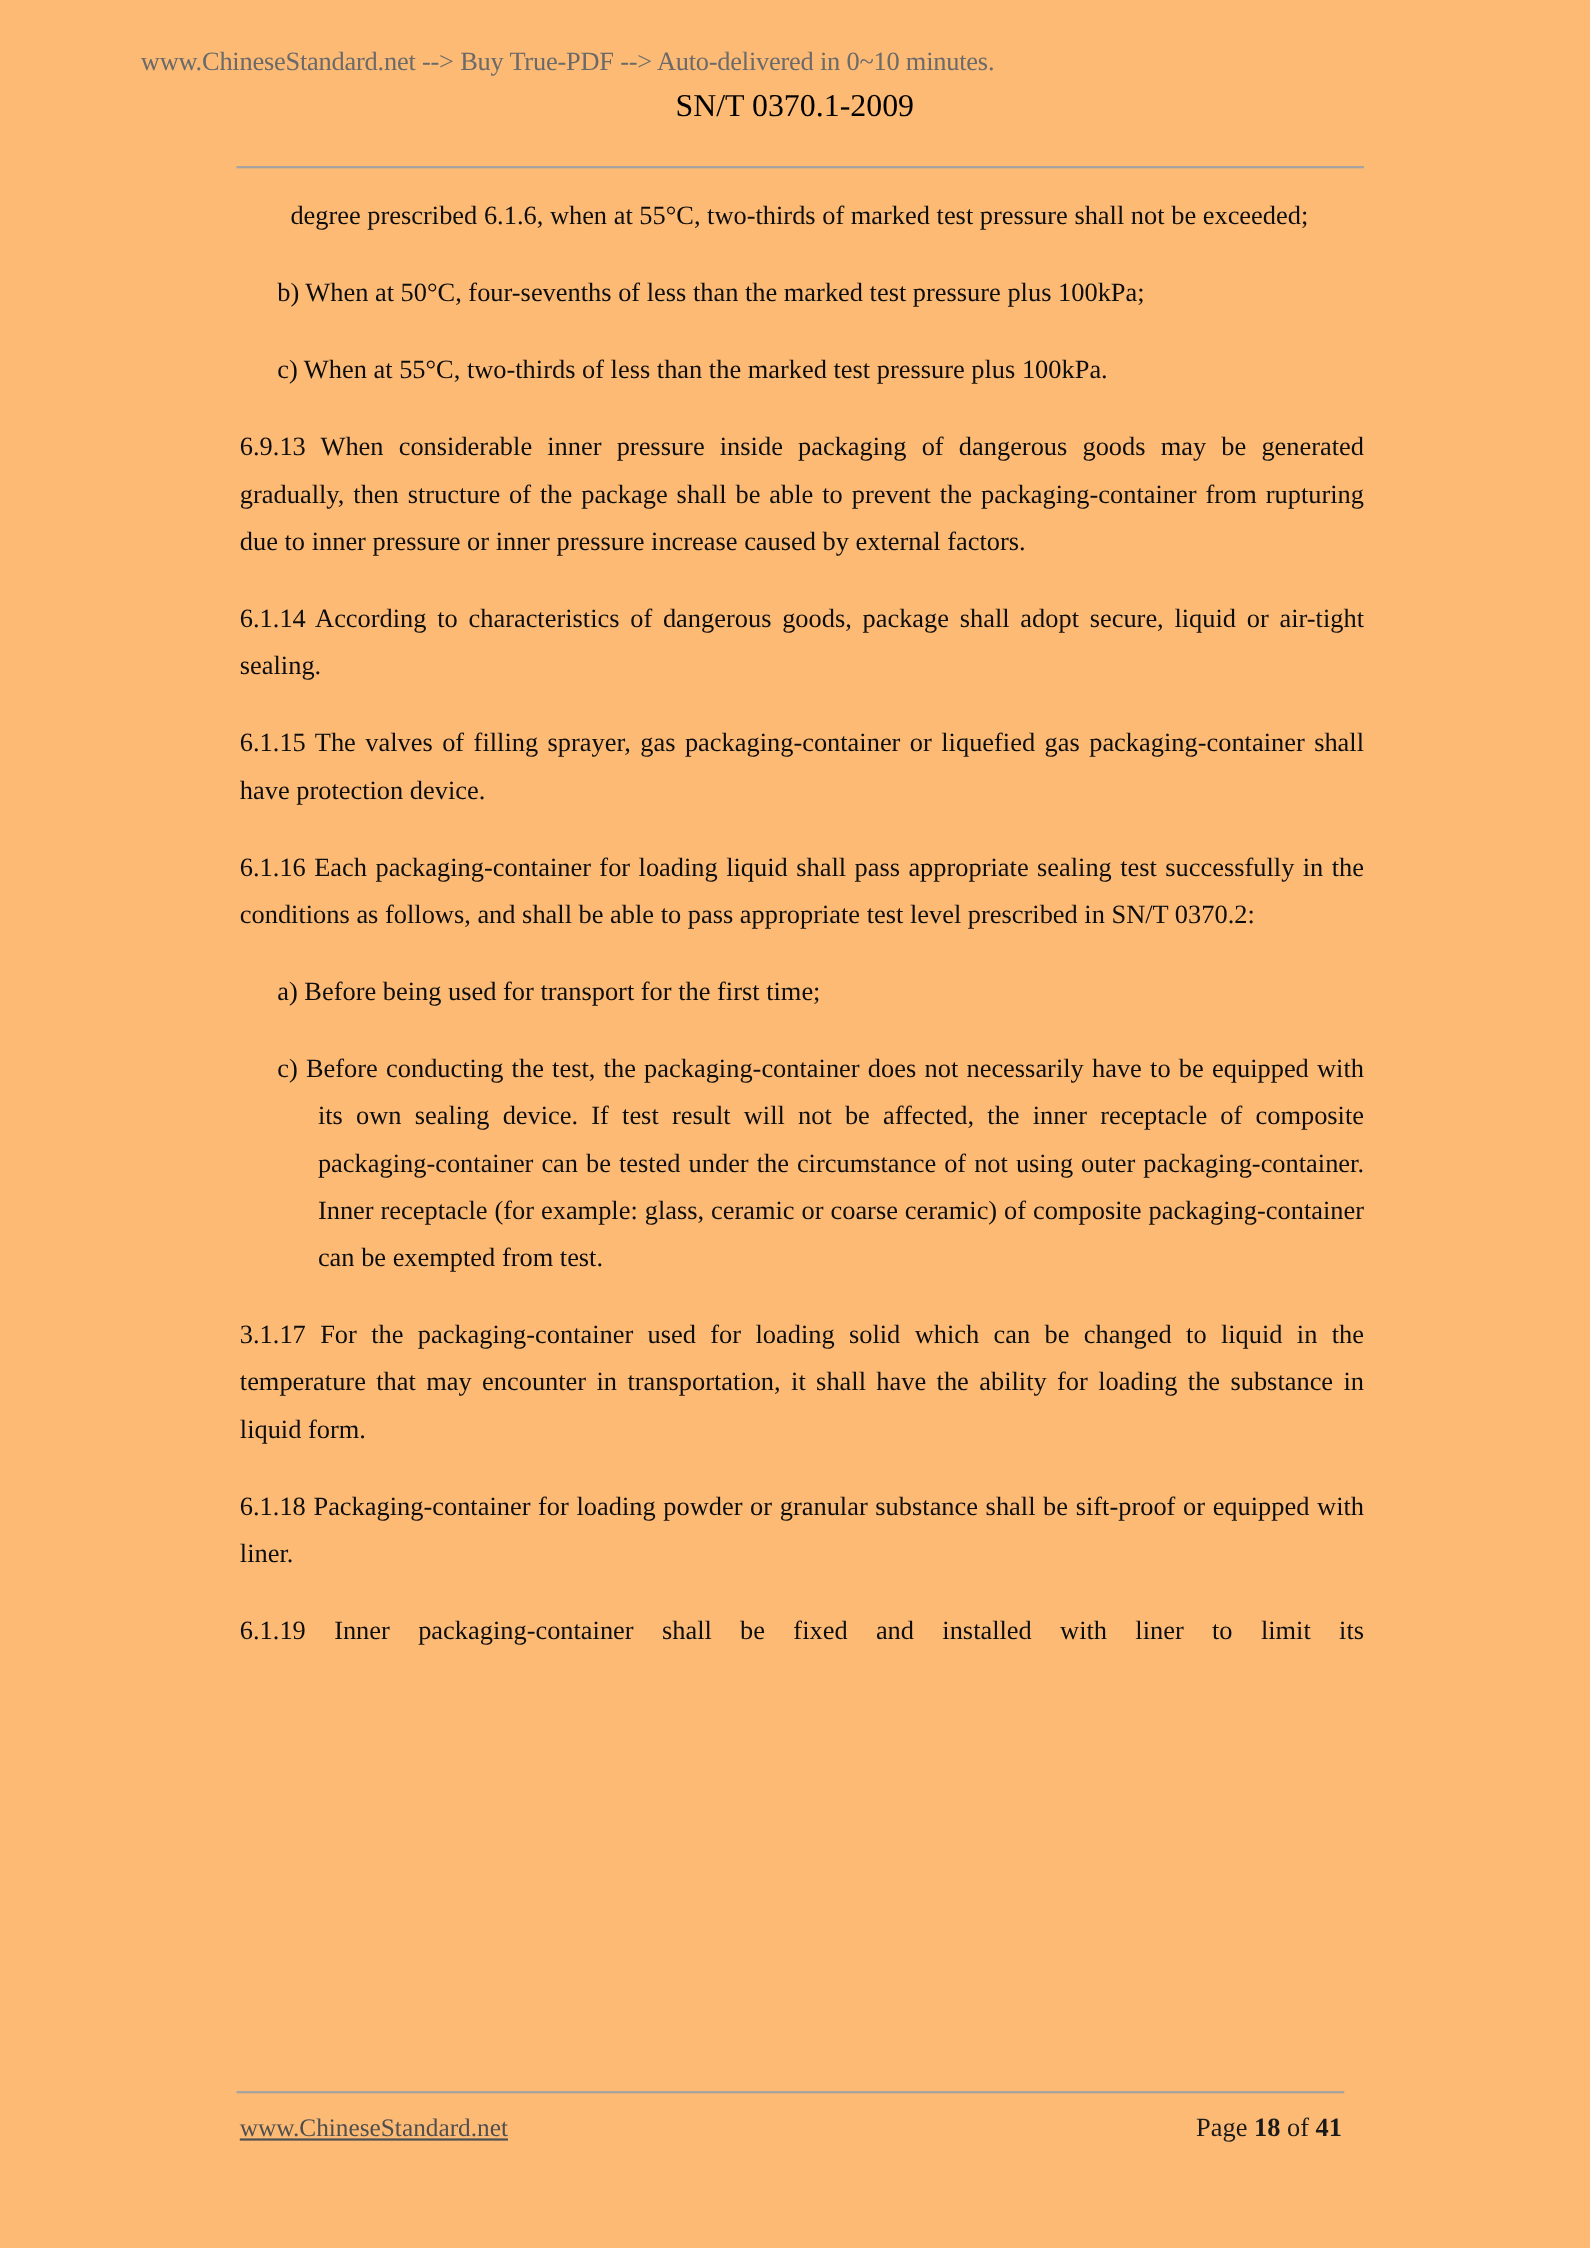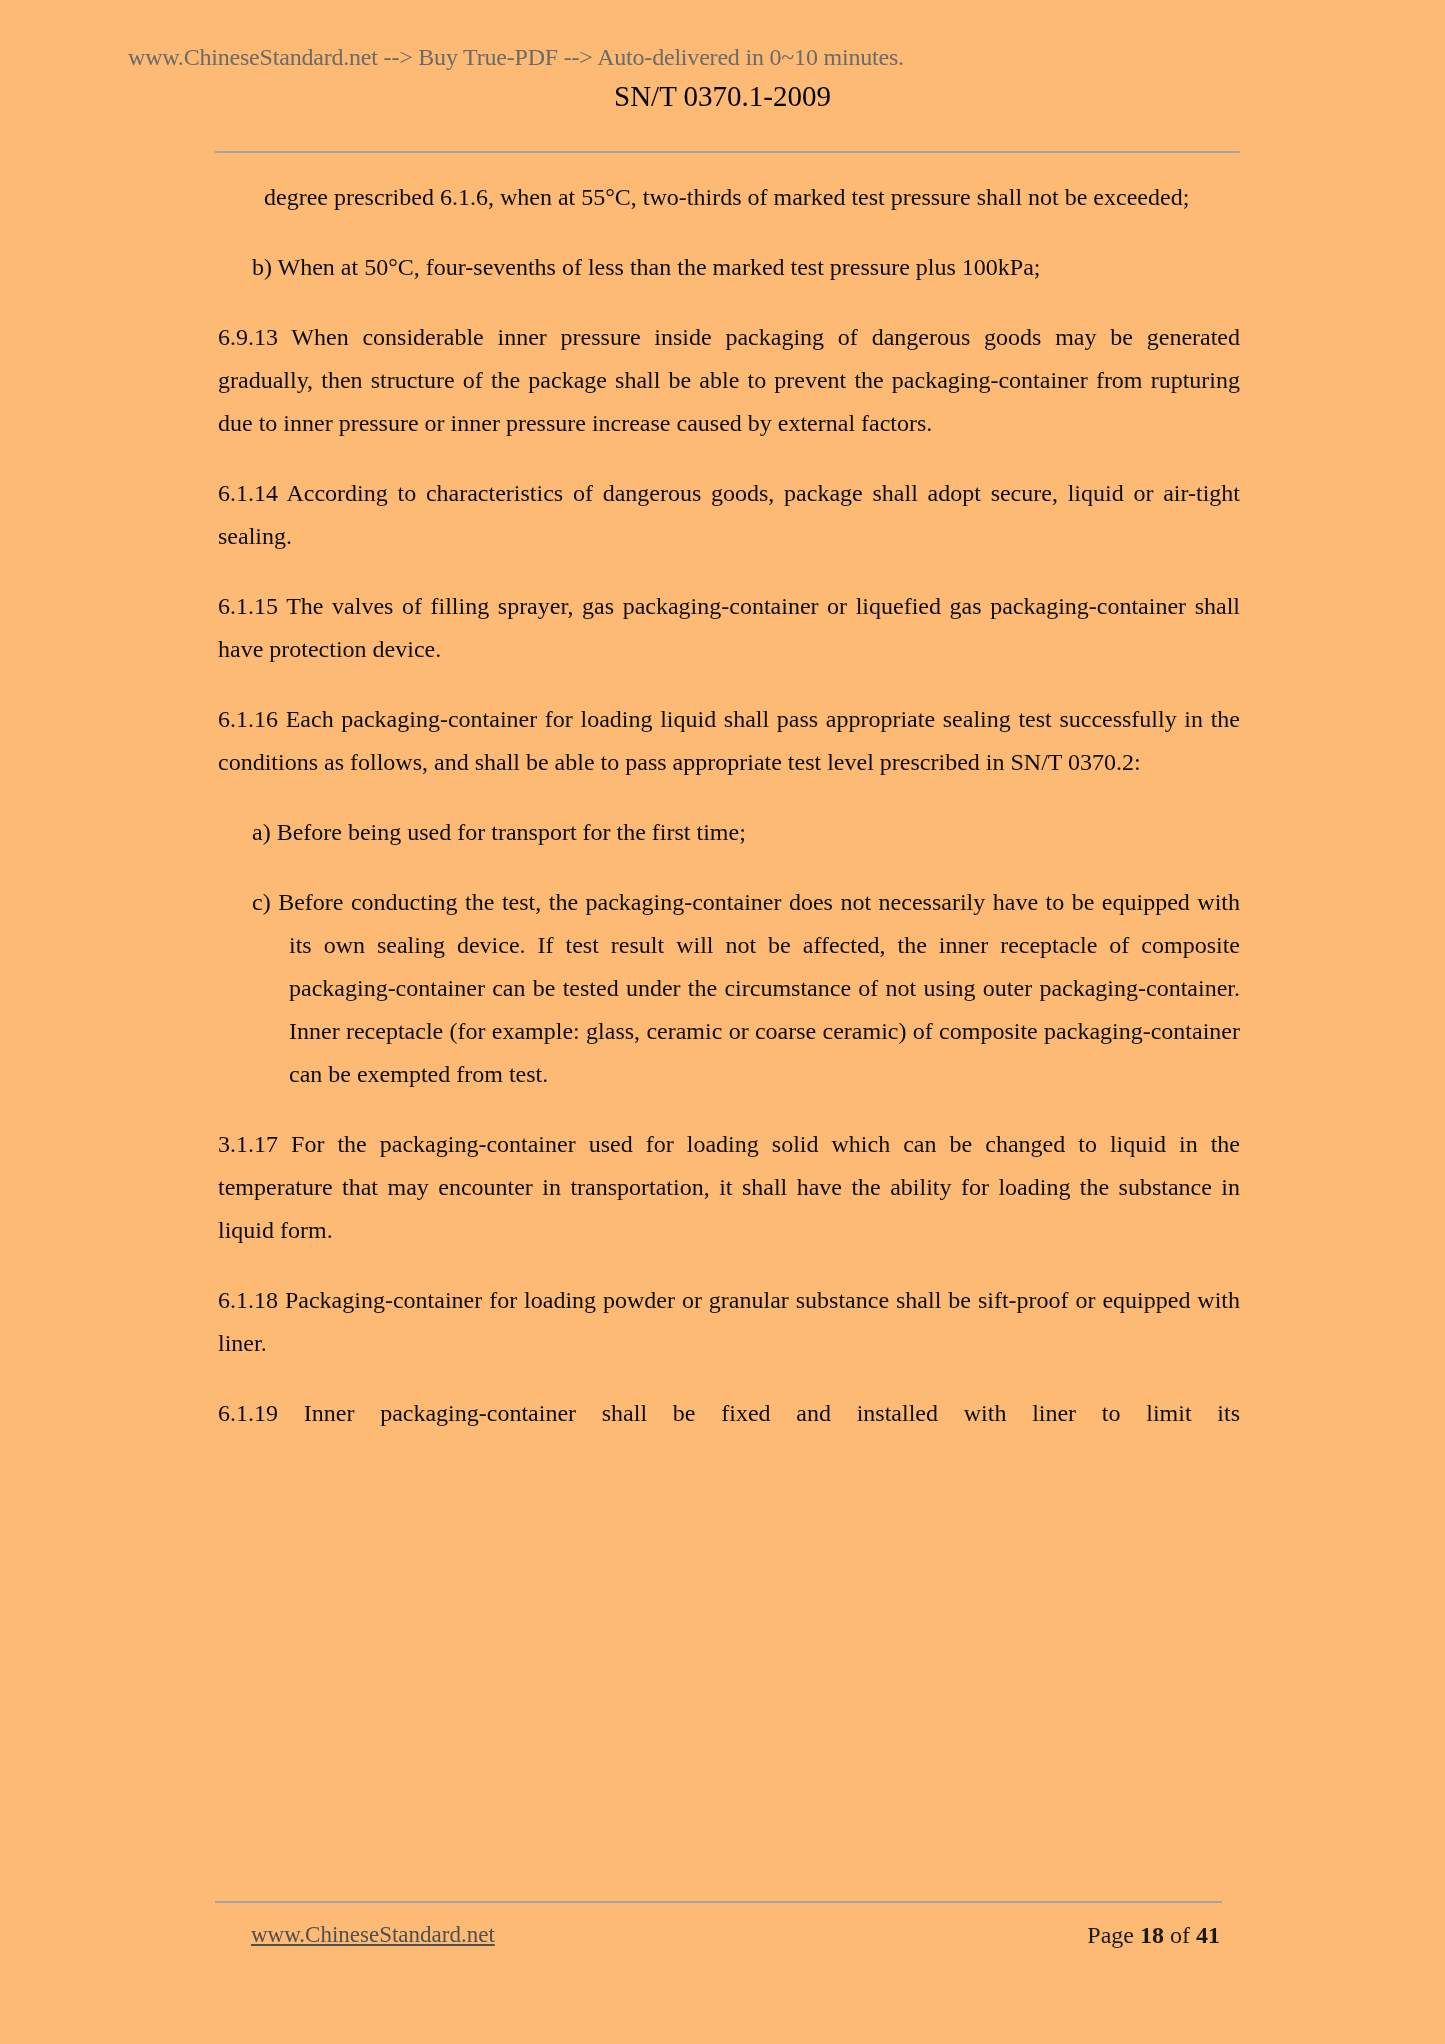--- a/index.html
+++ b/index.html
@@ -51,21 +51,20 @@
   .bodypara.item{margin-left:34px;padding-left:37px;text-indent:-37px;}
   .bodypara.cut{text-align-last:justify;}
   .footer-link{
     position:absolute;
     top:1922px;left:218px;
     font-size:23px;
     color:#4f4f4f;
     text-decoration:underline;
     text-decoration-color:#4f4f4f;
     cursor:pointer;
-    margin-left:33px;
   }
   .page-indicator{
     position:absolute;
     top:1922px;right:225px;
     font-size:24px;
     color:#1a1a1a;
   }
   .page-indicator .num{font-weight:bold;}
 </style>
 </head>
@@ -77,20 +76,21 @@
 
   <div class="docnum">SN/T 0370.1-2009</div>
 
   <hr class="rule rule-top">
 
   <main class="content" id="paragraphs">
   <p class="bodypara continuation"><span class="marker"></span><span class="ptext">degree prescribed 6.1.6, when at 55°C, two-thirds of marked test pressure shall not be exceeded;</span></p>
 
   <p class="bodypara item"><span class="marker">b) </span><span class="ptext">When at 50°C, four-sevenths of less than the marked test pressure plus 100kPa;</span></p>
 
+  <p class="bodypara item"><span class="marker">c) </span><span class="ptext">When at 55°C, two-thirds of less than the marked test pressure plus 100kPa.</span></p>
 
   <p class="bodypara para"><span class="marker">6.9.13 </span><span class="ptext">When considerable inner pressure inside packaging of dangerous goods may be generated gradually, then structure of the package shall be able to prevent the packaging-container from rupturing due to inner pressure or inner pressure increase caused by external factors.</span></p>
 
   <p class="bodypara para"><span class="marker">6.1.14 </span><span class="ptext">According to characteristics of dangerous goods, package shall adopt secure, liquid or air-tight sealing.</span></p>
 
   <p class="bodypara para"><span class="marker">6.1.15 </span><span class="ptext">The valves of filling sprayer, gas packaging-container or liquefied gas packaging-container shall have protection device.</span></p>
 
   <p class="bodypara para"><span class="marker">6.1.16 </span><span class="ptext">Each packaging-container for loading liquid shall pass appropriate sealing test successfully in the conditions as follows, and shall be able to pass appropriate test level prescribed in SN/T 0370.2:</span></p>
 
   <p class="bodypara item"><span class="marker">a) </span><span class="ptext">Before being used for transport for the first time;</span></p>

